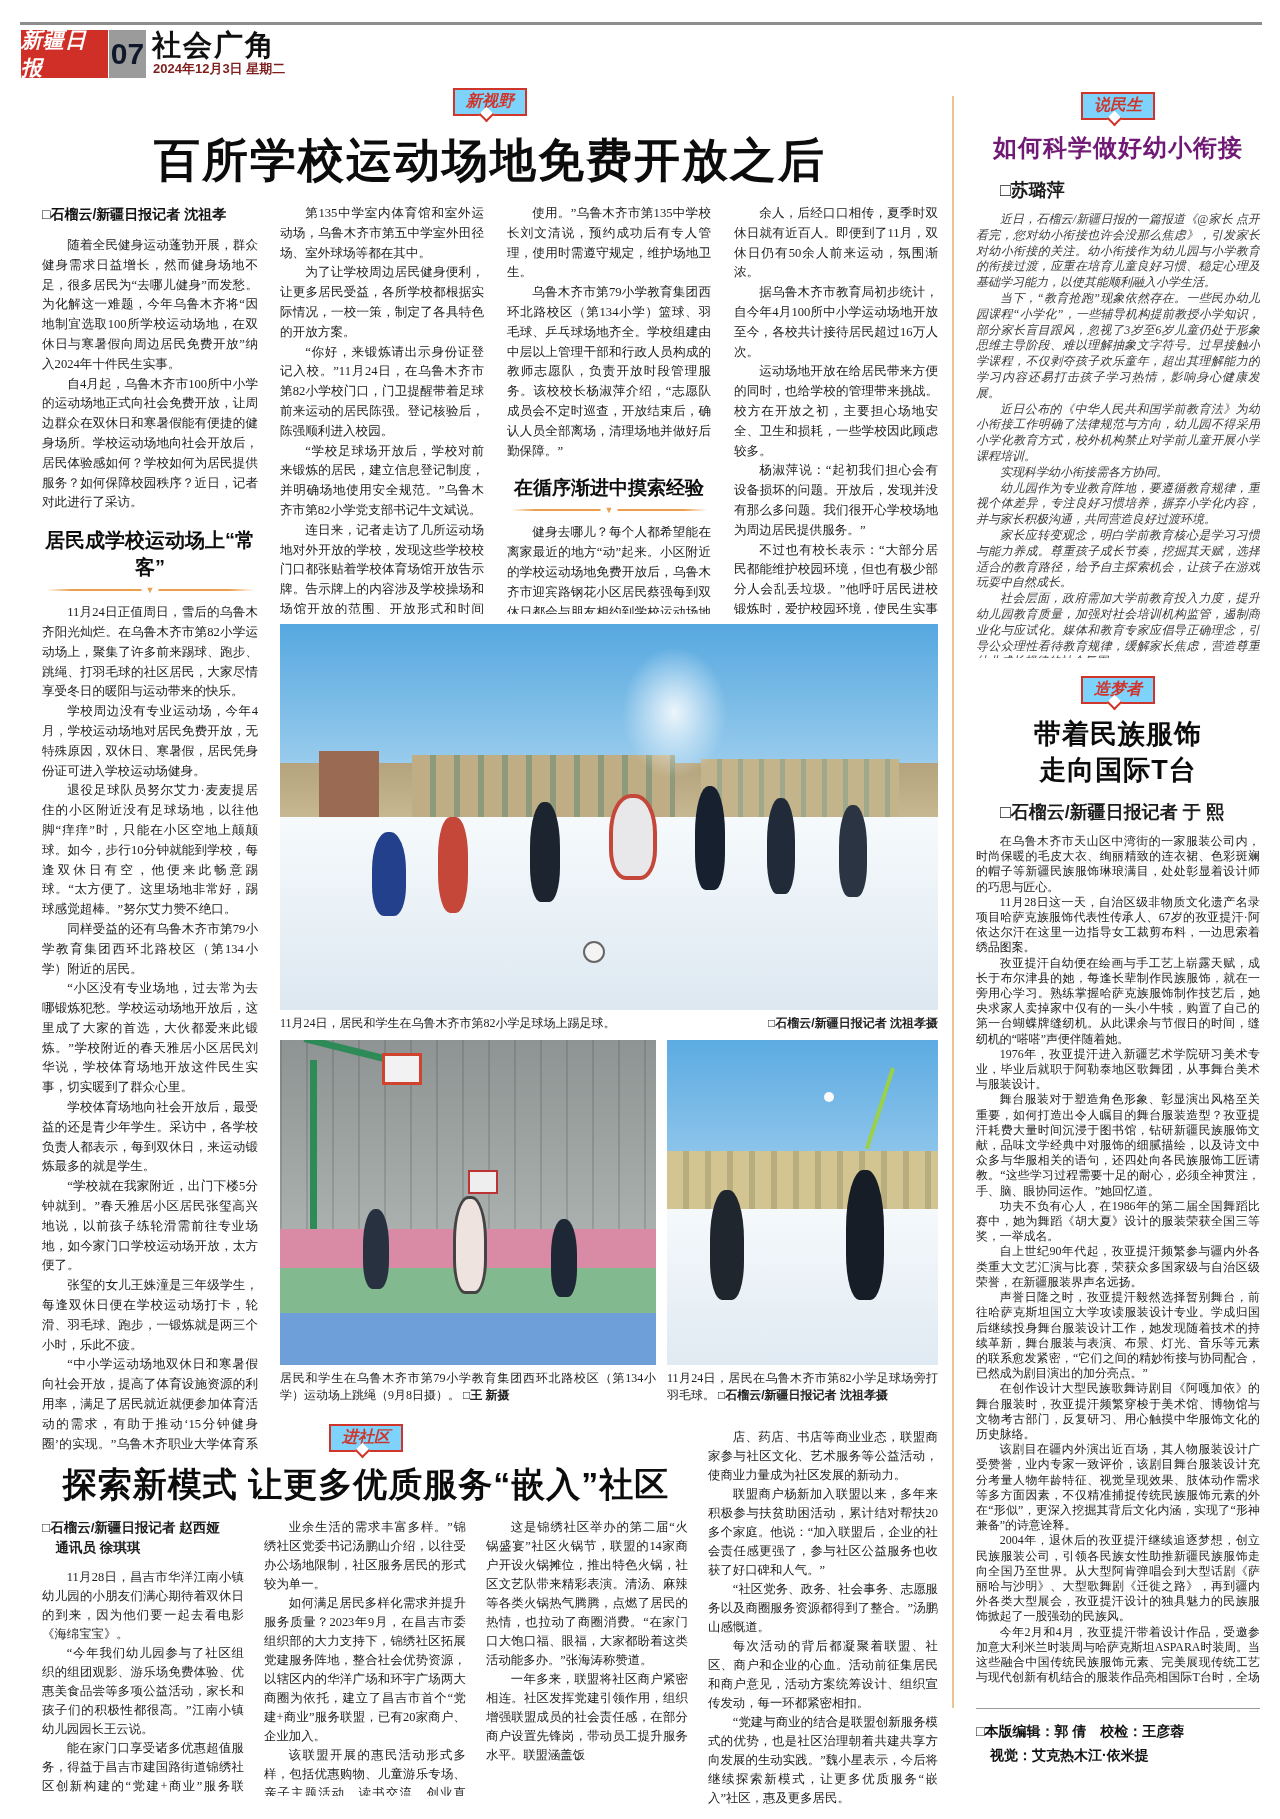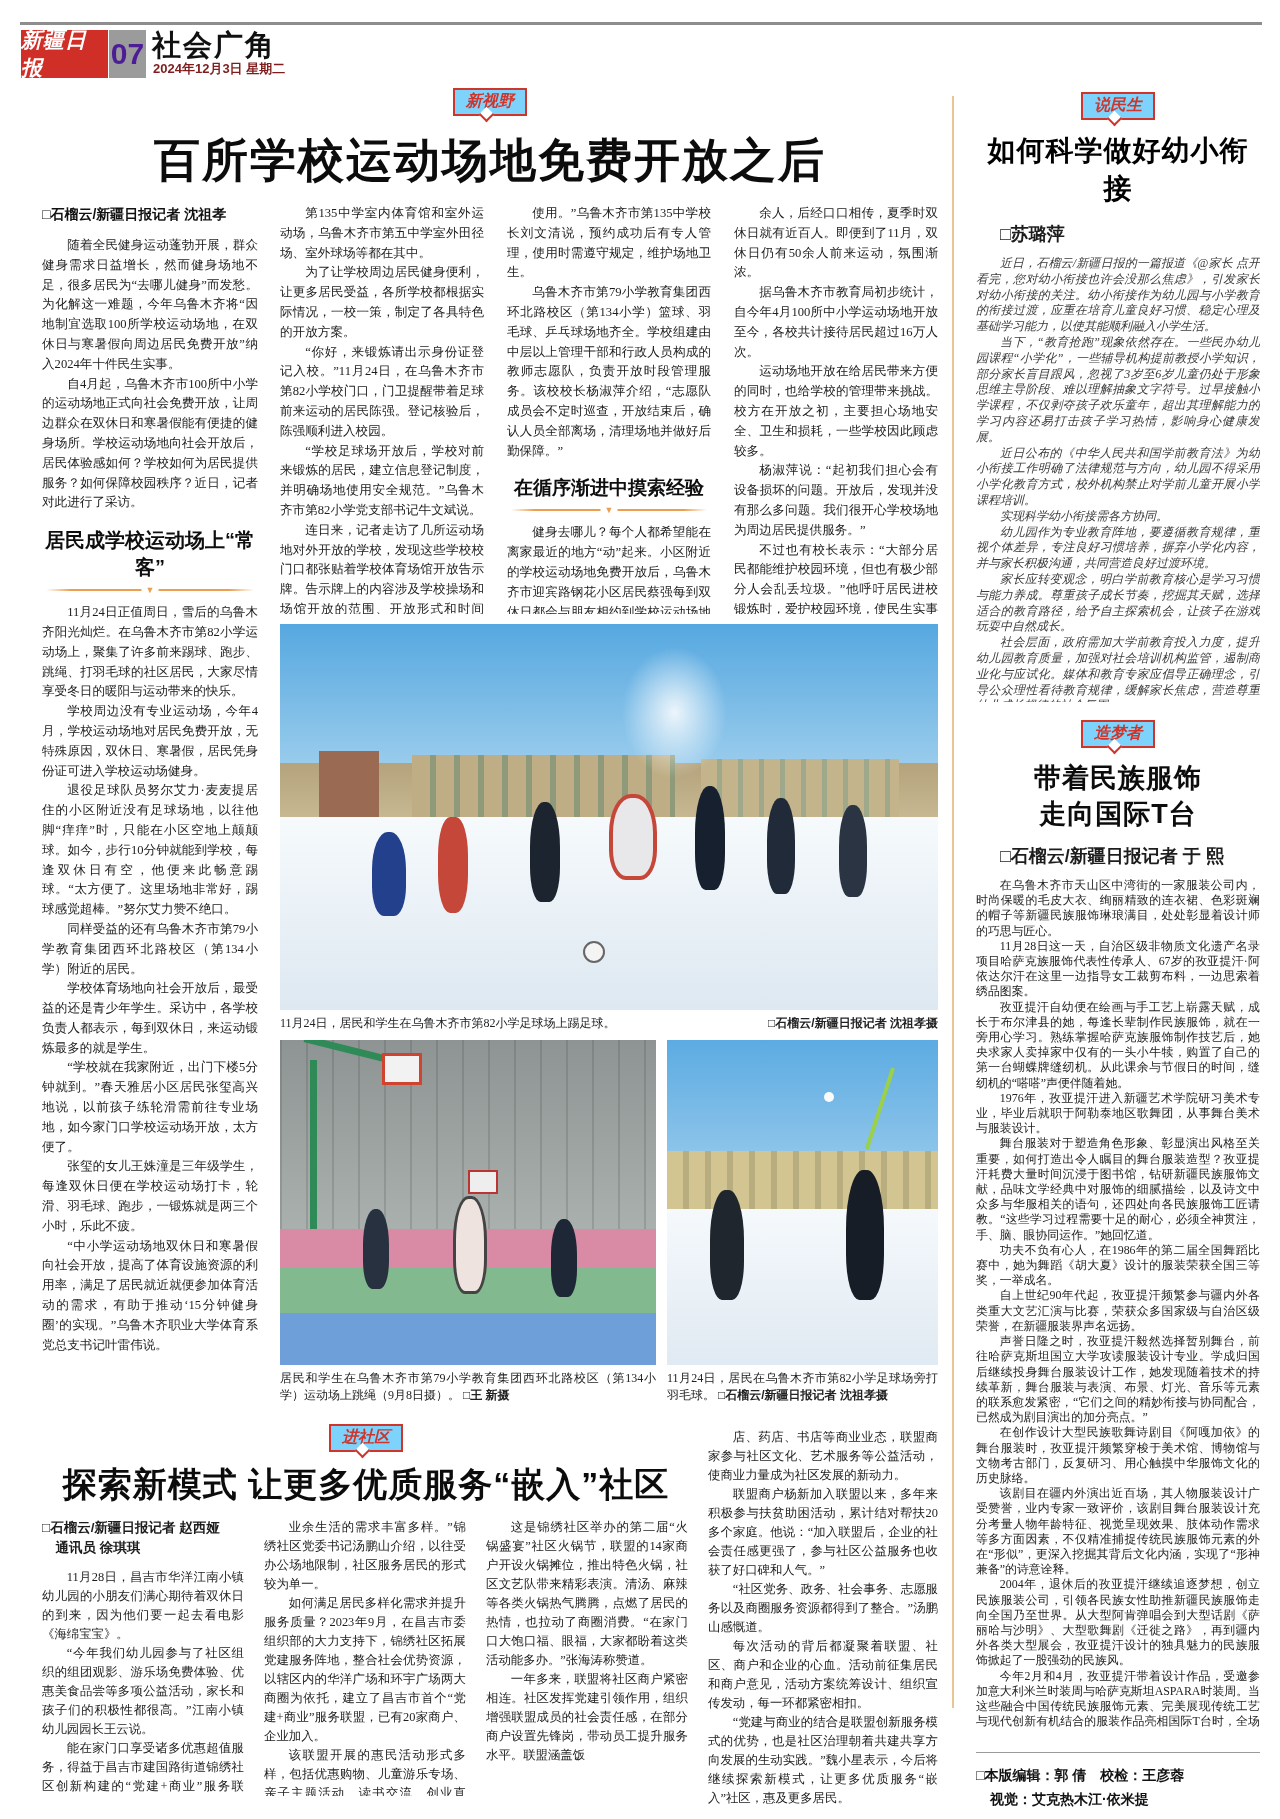--- a/index.html
+++ b/index.html
@@ -10,21 +10,21 @@
   }
   .sans{font-family:"Liberation Sans","DejaVu Sans",sans-serif;}
 
   
   .toprule{position:absolute;left:20px;top:22px;width:1242px;height:3px;background:#8d8d8d;}
   .masthead{position:absolute;left:21px;top:30px;width:87px;height:48px;background:#d02f27;
     color:#fff;display:flex;align-items:center;justify-content:center;
     font-family:"Liberation Serif",serif;font-weight:bold;font-style:italic;
     font-size:21px;letter-spacing:1px;}
   .pagenum{position:absolute;left:109px;top:30px;width:37px;height:48px;background:#9b9b9b;
-    color:#4c1d95;display:flex;align-items:center;justify-content:center;
+    color:#0f172a;display:flex;align-items:center;justify-content:center;
     font-family:"Liberation Sans",sans-serif;font-size:30px;font-weight:bold;}
   .secname{position:absolute;left:152px;top:26px;font-weight:bold;font-size:29px;color:#101010;letter-spacing:2px;}
   .dateline{position:absolute;left:153px;top:60px;font-size:13px;font-weight:bold;color:#7f1d1d;}
 
   
   .badge-wrap{text-align:center;height:30px;}
   .badge{display:inline-block;position:relative;border:2px solid #cf352b;color:#cf352b;
     background:#7dd3fc;font-weight:bold;font-style:italic;font-size:16px;
     padding:1px 11px 2px;font-family:"Liberation Sans",sans-serif;}
   .badge::after{content:"";position:absolute;left:50%;bottom:-6px;margin-left:-9px;width:9px;height:9px;
@@ -76,21 +76,21 @@
   .comm-cols{display:flex;gap:20px;height:278px;overflow:hidden;}
   .comm-col{width:202px;height:278px;overflow:hidden;}
   .comm-col4{width:230px;height:386px;overflow:hidden;padding-top:4px;}
   .comm-byline{font-family:"Liberation Sans",sans-serif;font-weight:bold;font-size:13.5px;
     line-height:20px;margin:0 0 10px;}
   .comm-col p.body, .comm-col4 p.body{font-size:12.4px;line-height:19px;}
 
   
   .vline{position:absolute;left:952px;top:96px;width:2px;height:1612px;background:#e9c494;}
   .right-col{position:absolute;left:976px;top:92px;width:284px;}
-  .ms-headline{text-align:center;font-weight:bold;font-size:28px;color:#000000;
+  .ms-headline{text-align:center;font-weight:bold;font-size:24px;color:#701a75;
     letter-spacing:1px;margin:10px 0 14px;font-family:"Liberation Sans",sans-serif;}
   .ms-byline{font-family:"Liberation Sans",sans-serif;font-weight:bold;font-size:18px;margin:0 8px 10px;padding-left:16px;}
   .ms-body{height:446px;overflow:hidden;}
   .ms-body p{font-size:12px;line-height:15.8px;text-align:justify;text-indent:2em;
     margin:0;color:#3a3a3a;font-style:italic;}
   .dm{margin-top:18px;}
   .dm-headline{text-align:center;font-weight:bold;font-size:27px;line-height:36px;color:#0c0c0c;
     letter-spacing:1px;margin:10px 0 12px;font-family:"Liberation Sans",sans-serif;}
   .dm-body{height:852px;overflow:hidden;}
   .dm-body p{font-size:11.9px;line-height:15.2px;text-align:justify;text-indent:2em;margin:0;color:#222;}
@@ -118,20 +118,21 @@
       <p class="body">随着全民健身运动蓬勃开展，群众健身需求日益增长，然而健身场地不足，很多居民为“去哪儿健身”而发愁。为化解这一难题，今年乌鲁木齐将“因地制宜选取100所学校运动场地，在双休日与寒暑假向周边居民免费开放”纳入2024年十件民生实事。</p>
       <p class="body">自4月起，乌鲁木齐市100所中小学的运动场地正式向社会免费开放，让周边群众在双休日和寒暑假能有便捷的健身场所。学校运动场地向社会开放后，居民体验感如何？学校如何为居民提供服务？如何保障校园秩序？近日，记者对此进行了采访。</p>
       <div class="subhead">居民成学校运动场上“常客”</div>
       <div class="subline">
           <span class="tick">▼</span>
         </div>
       <p class="body">11月24日正值周日，雪后的乌鲁木齐阳光灿烂。在乌鲁木齐市第82小学运动场上，聚集了许多前来踢球、跑步、跳绳、打羽毛球的社区居民，大家尽情享受冬日的暖阳与运动带来的快乐。</p>
       <p class="body">学校周边没有专业运动场，今年4月，学校运动场地对居民免费开放，无特殊原因，双休日、寒暑假，居民凭身份证可进入学校运动场健身。</p>
       <p class="body">退役足球队员努尔艾力·麦麦提居住的小区附近没有足球场地，以往他脚“痒痒”时，只能在小区空地上颠颠球。如今，步行10分钟就能到学校，每逢双休日有空，他便来此畅意踢球。“太方便了。这里场地非常好，踢球感觉超棒。”努尔艾力赞不绝口。</p>
       <p class="body">同样受益的还有乌鲁木齐市第79小学教育集团西环北路校区（第134小学）附近的居民。</p>
+      <p class="body">“小区没有专业场地，过去常为去哪锻炼犯愁。学校运动场地开放后，这里成了大家的首选，大伙都爱来此锻炼。”学校附近的春天雅居小区居民刘华说，学校体育场地开放这件民生实事，切实暖到了群众心里。</p>
       <p class="body">学校体育场地向社会开放后，最受益的还是青少年学生。采访中，各学校负责人都表示，每到双休日，来运动锻炼最多的就是学生。</p>
       <p class="body">“学校就在我家附近，出门下楼5分钟就到。”春天雅居小区居民张玺高兴地说，以前孩子练轮滑需前往专业场地，如今家门口学校运动场开放，太方便了。</p>
       <p class="body">张玺的女儿王姝潼是三年级学生，每逢双休日便在学校运动场打卡，轮滑、羽毛球、跑步，一锻炼就是两三个小时，乐此不疲。</p>
       <p class="body">“中小学运动场地双休日和寒暑假向社会开放，提高了体育设施资源的利用率，满足了居民就近就便参加体育活动的需求，有助于推动‘15分钟健身圈’的实现。”乌鲁木齐职业大学体育系党总支书记叶雷伟说。</p>
 
     </div>
 
     <div class="main-right">
       <div class="mr-text">
         <div class="mr-col">

